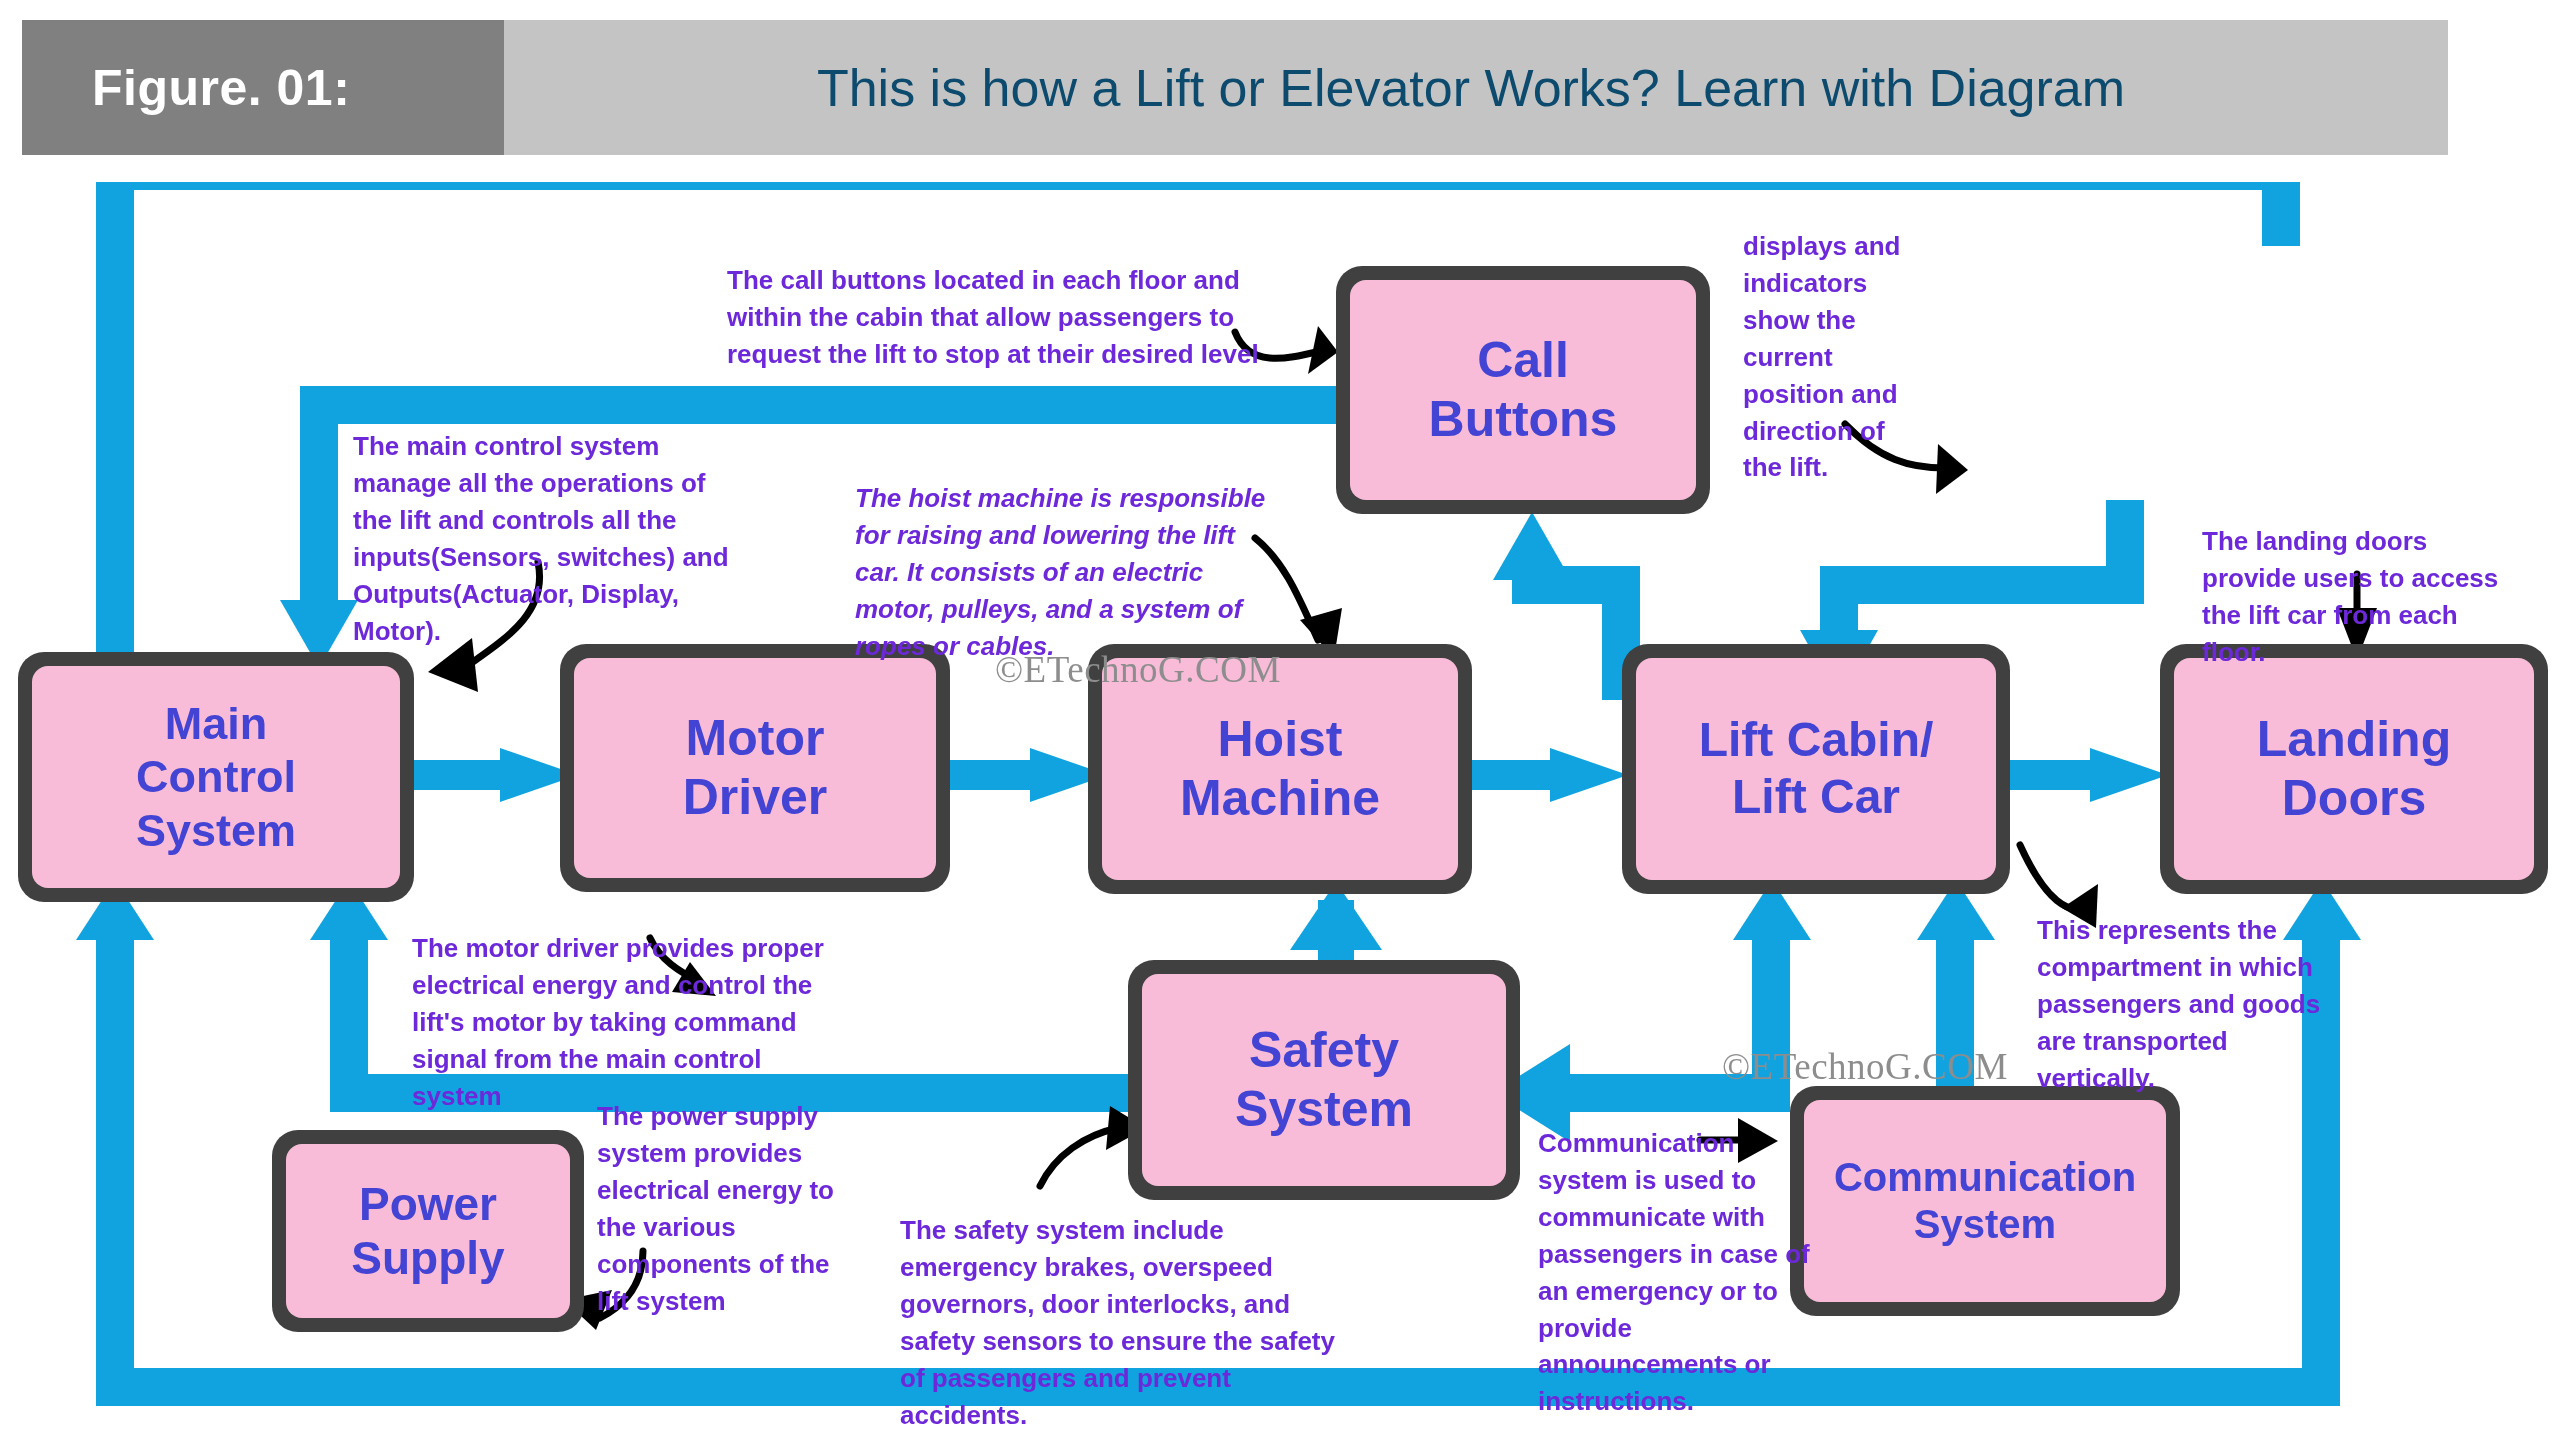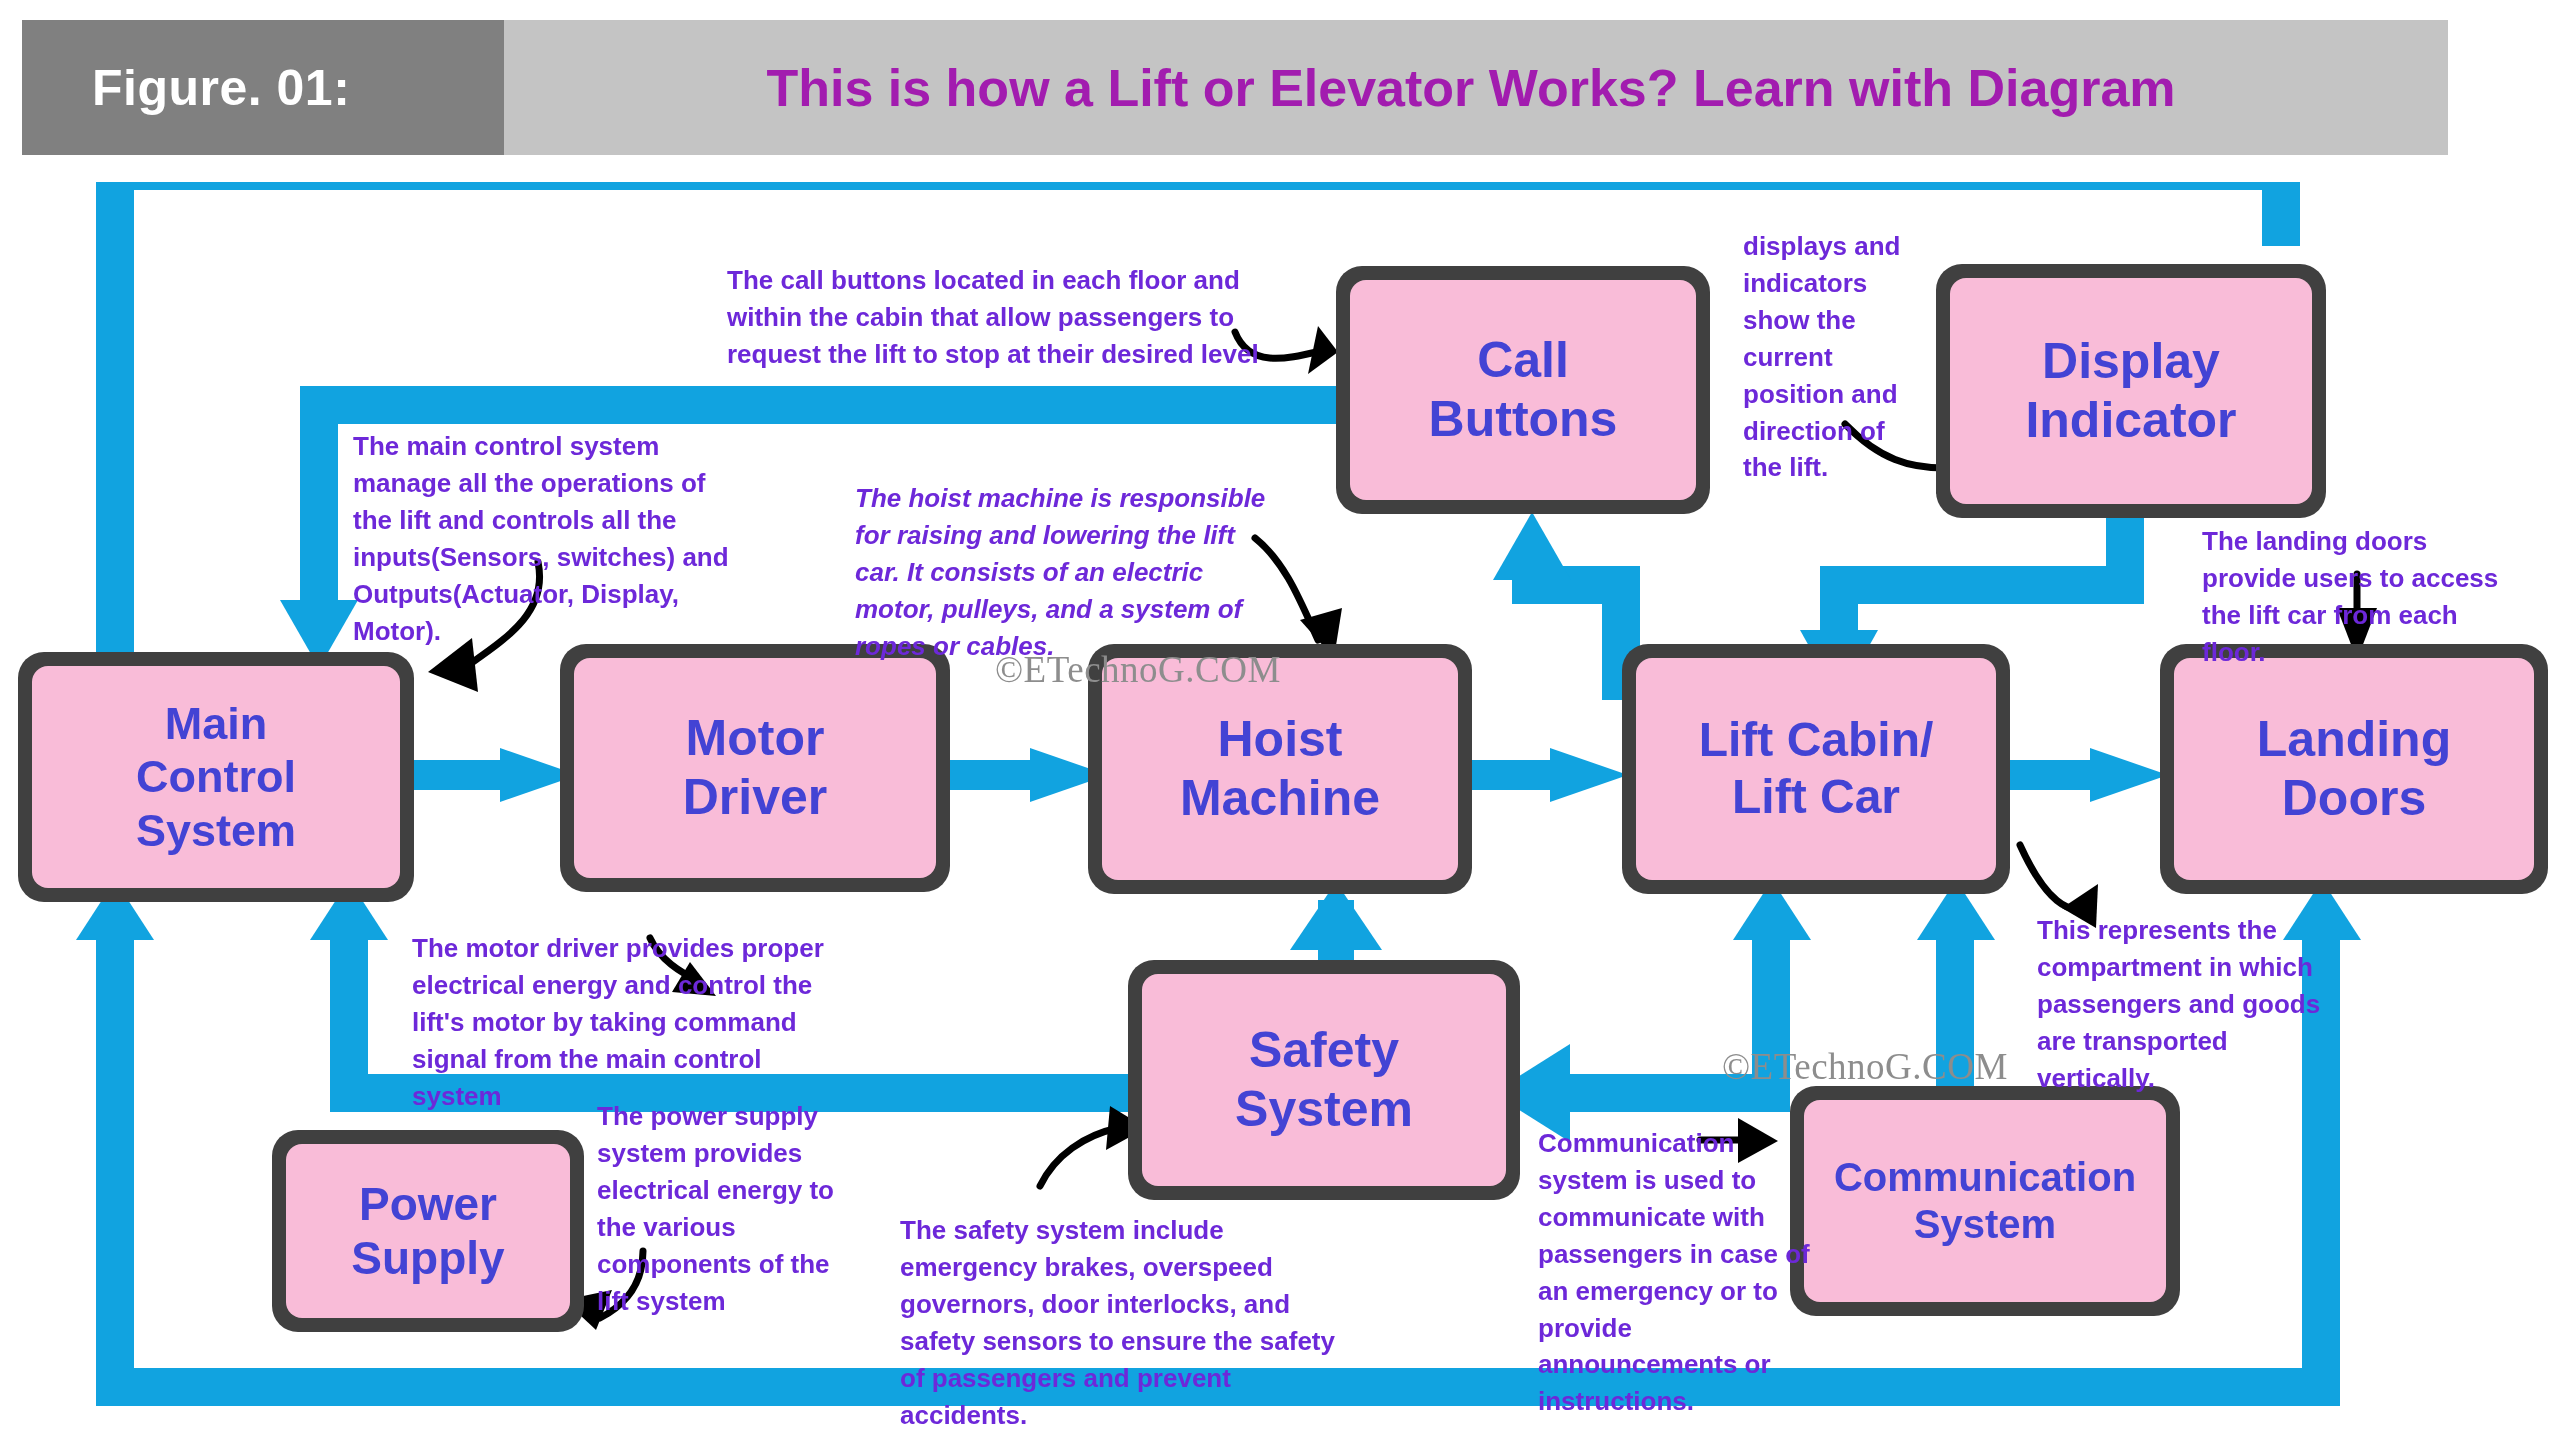--- a/index.html
+++ b/index.html
@@ -4,22 +4,22 @@
 <style>
   html,body{margin:0;padding:0;background:#ffffff;}
   body{width:2560px;height:1440px;overflow:hidden;font-family:"Liberation Sans",sans-serif;}
   #stage{position:relative;width:2560px;height:1440px;background:#fff;}
 
   
   #header{position:absolute;left:22px;top:20px;width:2426px;height:135px;display:flex;align-items:stretch;}
   #fig-tag{width:482px;background:#808080;color:#ffffff;display:flex;align-items:center;
            justify-content:flex-start;padding-left:70px;box-sizing:border-box;
            font-size:50px;font-weight:bold;letter-spacing:.5px;}
-  #header-title{flex:1;background:#c4c4c4;color:#a21caf;display:flex;align-items:center;
-           justify-content:center;font-size:52px;font-weight:bold;padding-right:10px;box-sizing:border-box;}
+  #header-title{flex:1;background:#c4c4c4;color:#0c4a6e;display:flex;align-items:center;
+           justify-content:center;font-size:52px;font-weight:normal;padding-right:10px;box-sizing:border-box;}
 
   
   #wires{position:absolute;left:0;top:0;width:2560px;height:1440px;}
 
   
   .node{position:absolute;background:#404040;border-radius:26px;
         box-sizing:border-box;padding:14px;}
   .node .inner{width:100%;height:100%;background:#f9bcd8;border-radius:16px;
         display:flex;flex-direction:column;align-items:center;justify-content:center;
         color:#4343d4;font-weight:bold;line-height:1.18;text-align:center;box-sizing:border-box;}
@@ -169,26 +169,20 @@
     </div>
   </div>
 
   <div class="node" style="left:1336px;top:266px;width:374px;height:248px;">
     <div class="inner" style="font-size:50px;">
       <span>Call</span>
       <span>Buttons</span>
     </div>
   </div>
 
-  <div class="node" style="left:1936px;top:264px;width:390px;height:254px;">
-    <div class="inner" style="font-size:50px;">
-      <span>Display</span>
-      <span>Indicator</span>
-    </div>
-  </div>
 
   <div class="node" style="left:1128px;top:960px;width:392px;height:240px;">
     <div class="inner" style="font-size:50px;justify-content:center;">
       <span>Safety</span>
       <span>System</span>
     </div>
   </div>
 
   <div class="node" style="left:272px;top:1130px;width:312px;height:202px;">
     <div class="inner" style="font-size:46px;">

